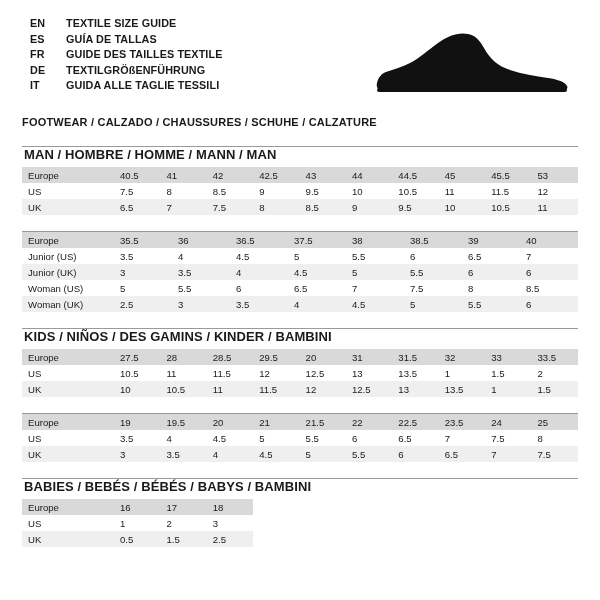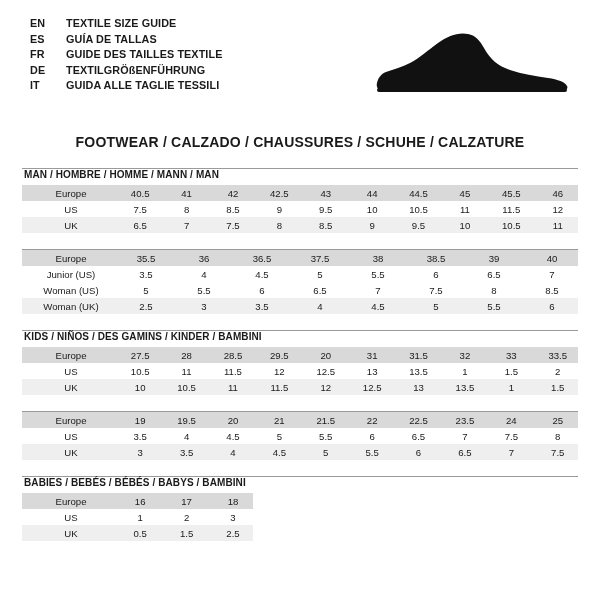--- a/index.html
+++ b/index.html
@@ -47,41 +47,39 @@
     font-weight: bold;
   }
   .shoe-wrap {
     position: absolute;
     right: 6px;
     top: 12px;
     width: 200px;
     height: 72px;
   }
   .subtitle {
-    margin-top: 32px;
-    font-size: 14px;
+    margin-top: 14px;
+    font-size: 11px;
     font-weight: bold;
     letter-spacing: 0.2px;
-    text-align: center;
   }
   
   .section {
     margin-top: 16px;
   }
   .section-title {
-    font-size: 10px;
+    font-size: 13px;
     font-weight: bold;
     letter-spacing: 0.1px;
     padding: 0 0 5px 2px;
   }
   table {
     border-collapse: collapse;
     width: 100%;
     table-layout: fixed;
-    text-align: center;
   }
   td {
     font-size: 9.6px;
     height: 16px;
     padding: 0 0 0 6px;
     color: #1a1a1a;
     white-space: nowrap;
     overflow: hidden;
   }
   tr.head td {
@@ -152,21 +150,21 @@
               <td class="label">Europe</td>
               <td>40.5</td>
               <td>41</td>
               <td>42</td>
               <td>42.5</td>
               <td>43</td>
               <td>44</td>
               <td>44.5</td>
               <td>45</td>
               <td>45.5</td>
-              <td>46</td>
+              <td>53</td>
             </tr>
             <tr class="">
               <td class="label">US</td>
               <td>7.5</td>
               <td>8</td>
               <td>8.5</td>
               <td>9</td>
               <td>9.5</td>
               <td>10</td>
               <td>10.5</td>
@@ -208,20 +206,31 @@
             <tr class="">
               <td class="label">Junior (US)</td>
               <td>3.5</td>
               <td>4</td>
               <td>4.5</td>
               <td>5</td>
               <td>5.5</td>
               <td>6</td>
               <td>6.5</td>
               <td>7</td>
+            </tr>
+            <tr class="alt">
+              <td class="label">Junior (UK)</td>
+              <td>3</td>
+              <td>3.5</td>
+              <td>4</td>
+              <td>4.5</td>
+              <td>5</td>
+              <td>5.5</td>
+              <td>6</td>
+              <td>6</td>
             </tr>
             <tr class="">
               <td class="label">Woman (US)</td>
               <td>5</td>
               <td>5.5</td>
               <td>6</td>
               <td>6.5</td>
               <td>7</td>
               <td>7.5</td>
               <td>8</td>

